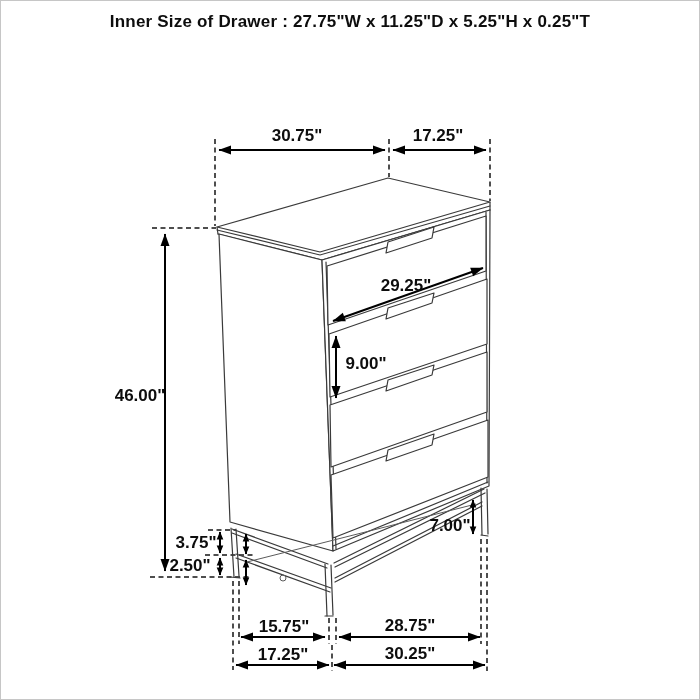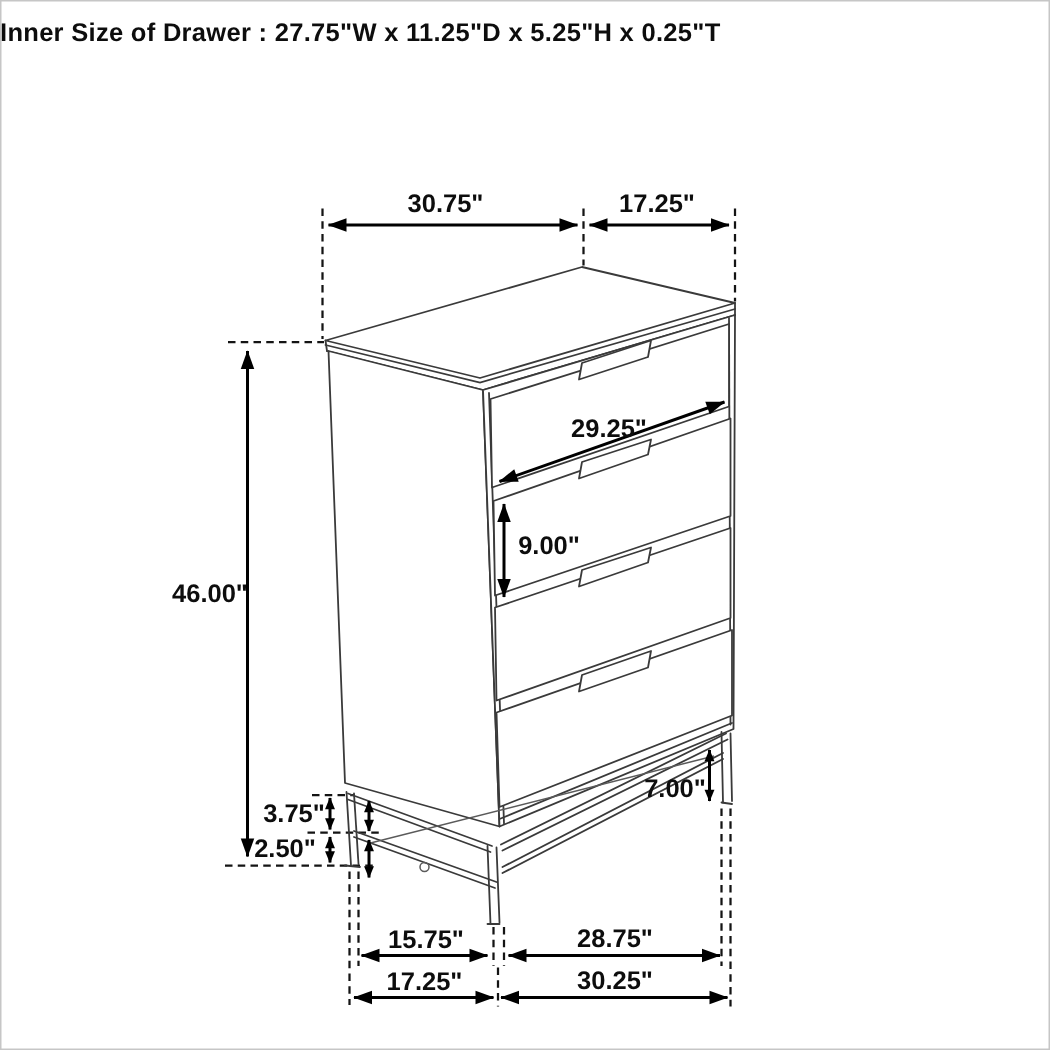--- a/index.html
+++ b/index.html
@@ -2,21 +2,21 @@
 <html><head>
 <meta charset="utf-8">
 <style>
   html,body{margin:0;padding:0;}
   body{
     width:700px;height:700px;position:relative;background:#ffffff;
     font-family:"Liberation Sans", sans-serif;overflow:hidden;
   }
   .frame{position:absolute;inset:0;border:1px solid #c6c6c6;pointer-events:none;}
   .title{
-    position:absolute;top:12px;left:0;width:700px;
+    position:absolute;top:12px;left:0;width:700px;text-align:center;
     font-size:17px;font-weight:bold;color:#0d0d0d;letter-spacing:.2px;
   }
   svg{position:absolute;top:0;left:0;}
   .dim-label{
     position:absolute;transform:translate(-50%,-50%);
     font-size:17px;font-weight:bold;color:#0d0d0d;white-space:nowrap;
   }
   .f{stroke:#3a3a3a;stroke-width:1.2;fill:none;stroke-linecap:round;}
   .fp{stroke:#3a3a3a;stroke-width:1.2;fill:#ffffff;stroke-linejoin:round;}
   .thin{stroke:#5a5a5a;stroke-width:1;fill:none;}

